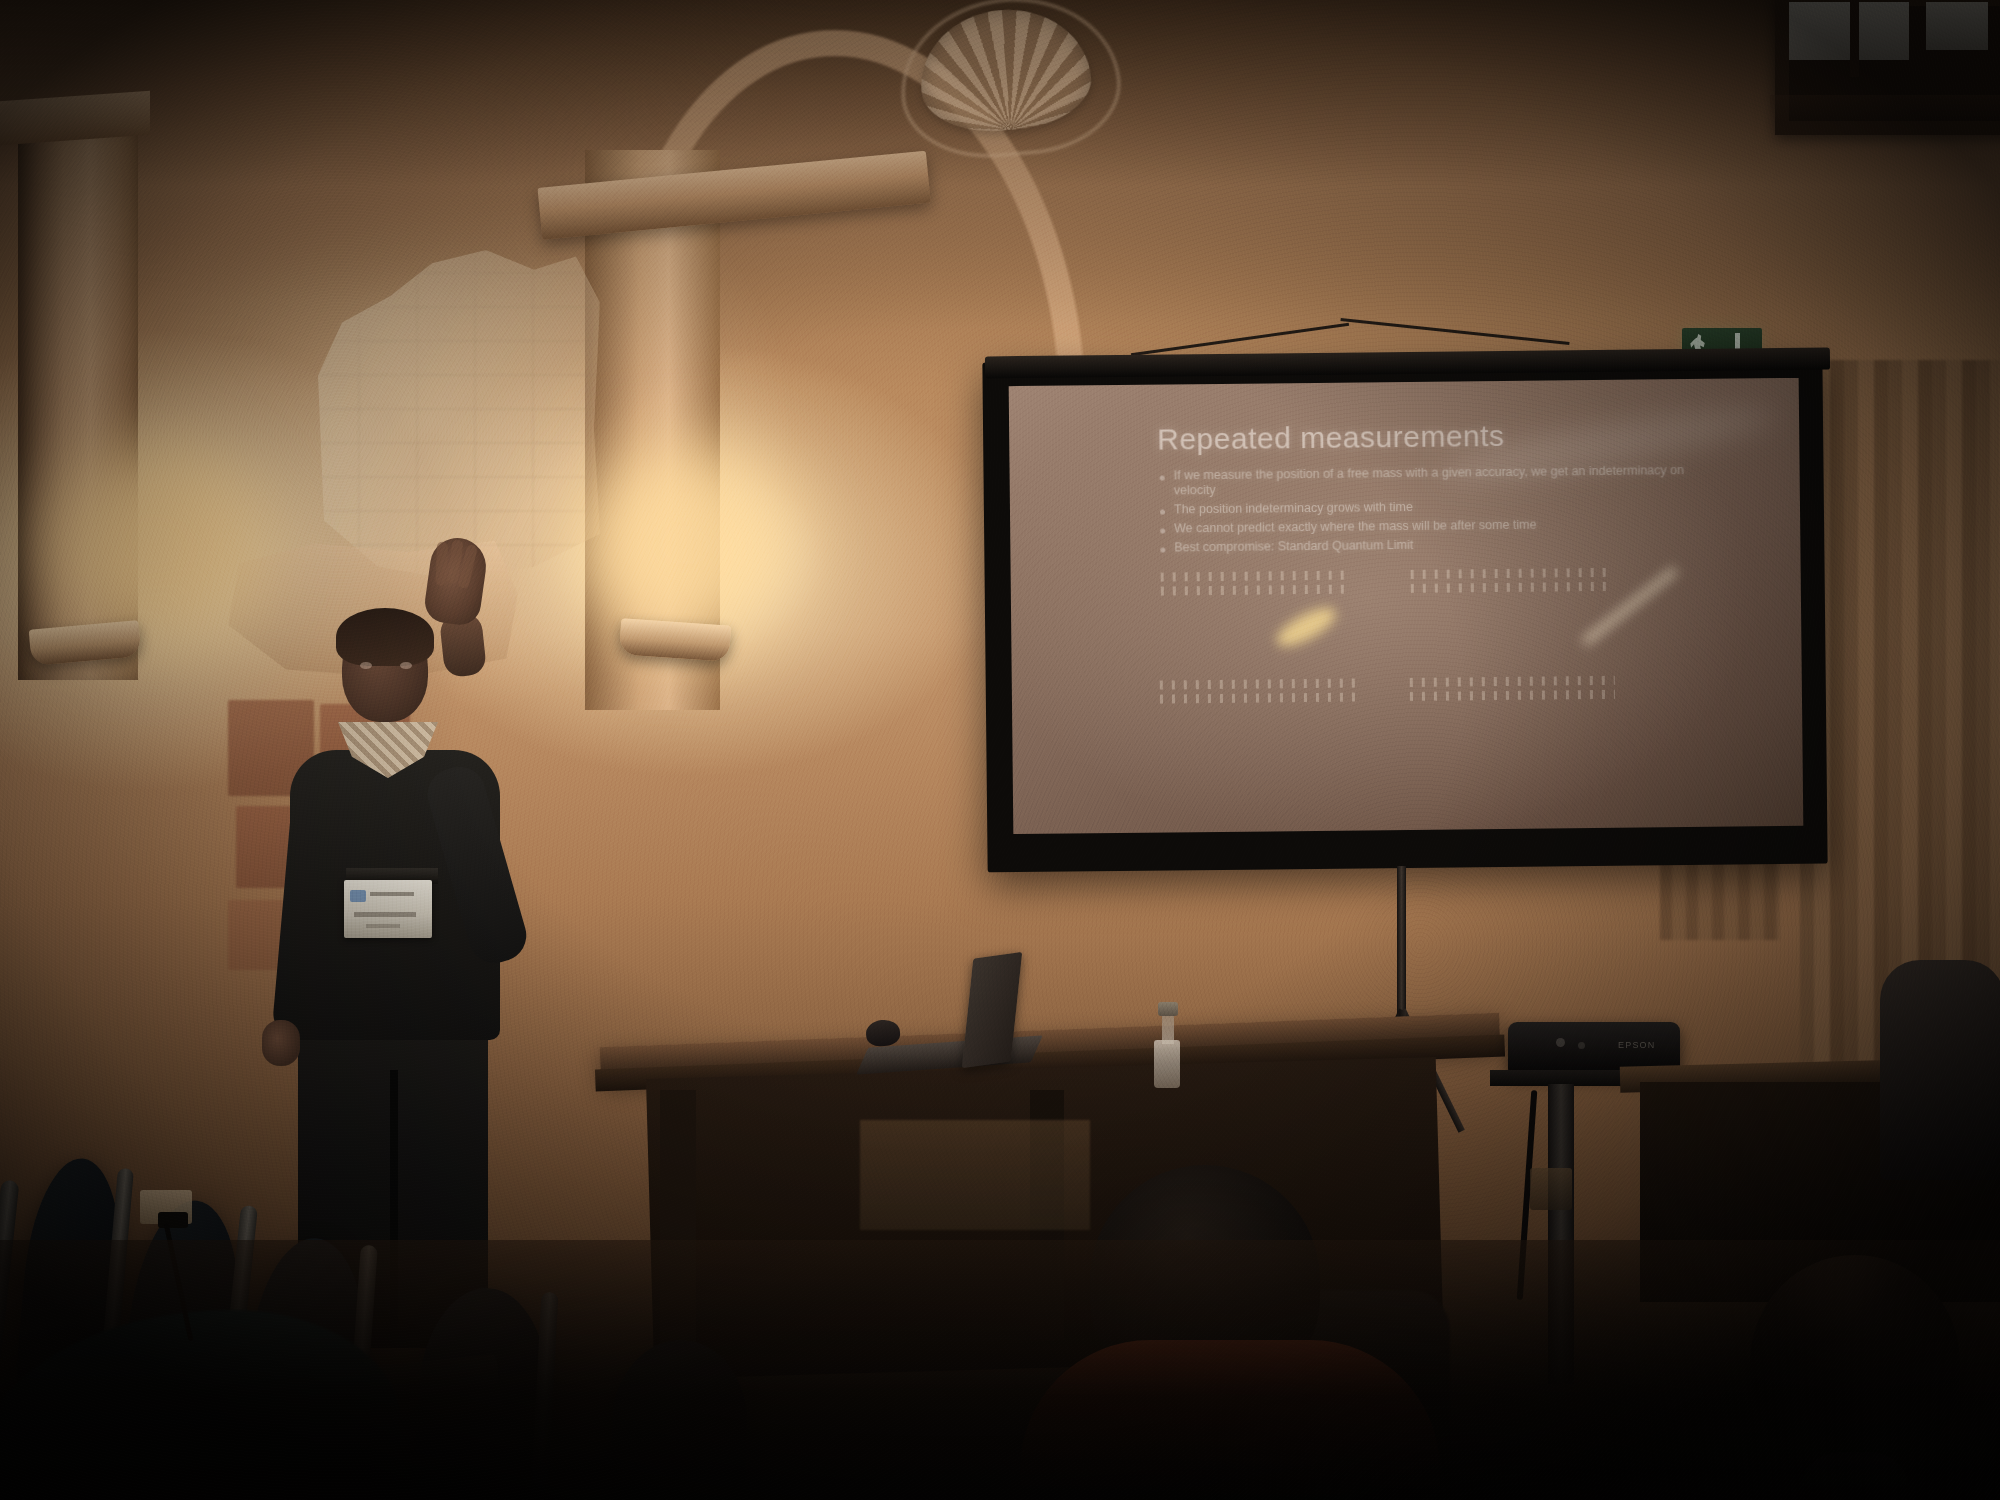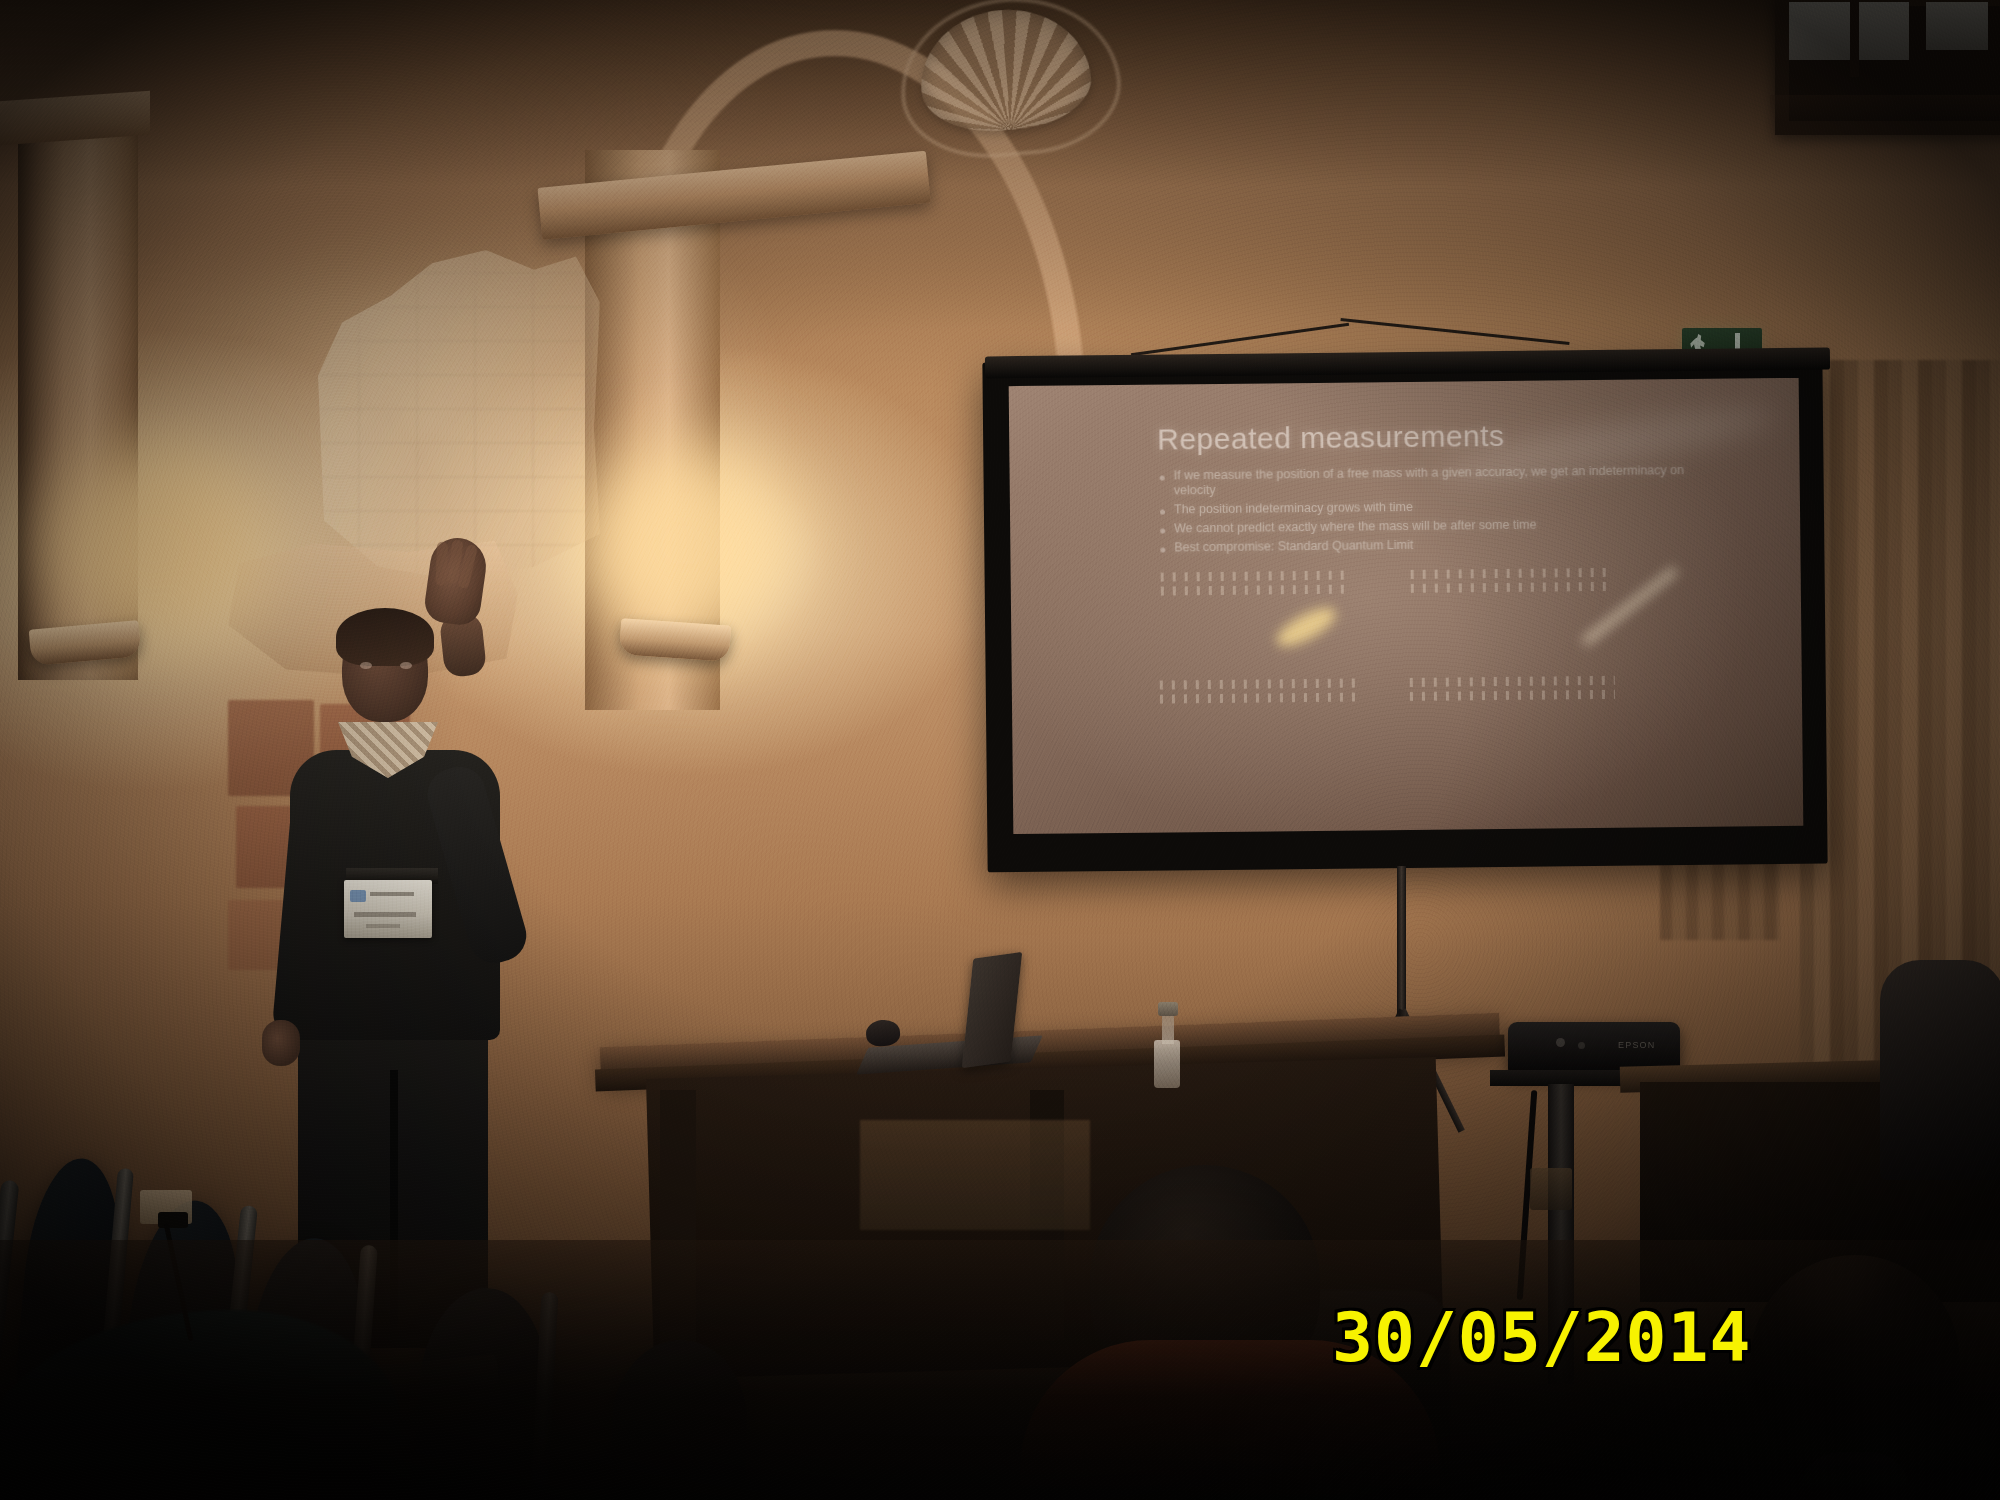--- a/index.html
+++ b/index.html
@@ -644,15 +644,14 @@
   <div class="abs" id="fg-blob"></div>
 
   <div class="abs" id="wall-outlet"></div>
   <div class="abs" id="outlet-plug"></div>
   <div class="abs" id="outlet-cord"></div>
 
   <div class="abs" id="floor"></div>
   <div class="abs" id="vignette"></div>
   <div class="abs" id="grain"></div>
 
-  <div class="abs" id="date-stamp">30/05/2014</div>
 
 </div>
 
 </body></html>

